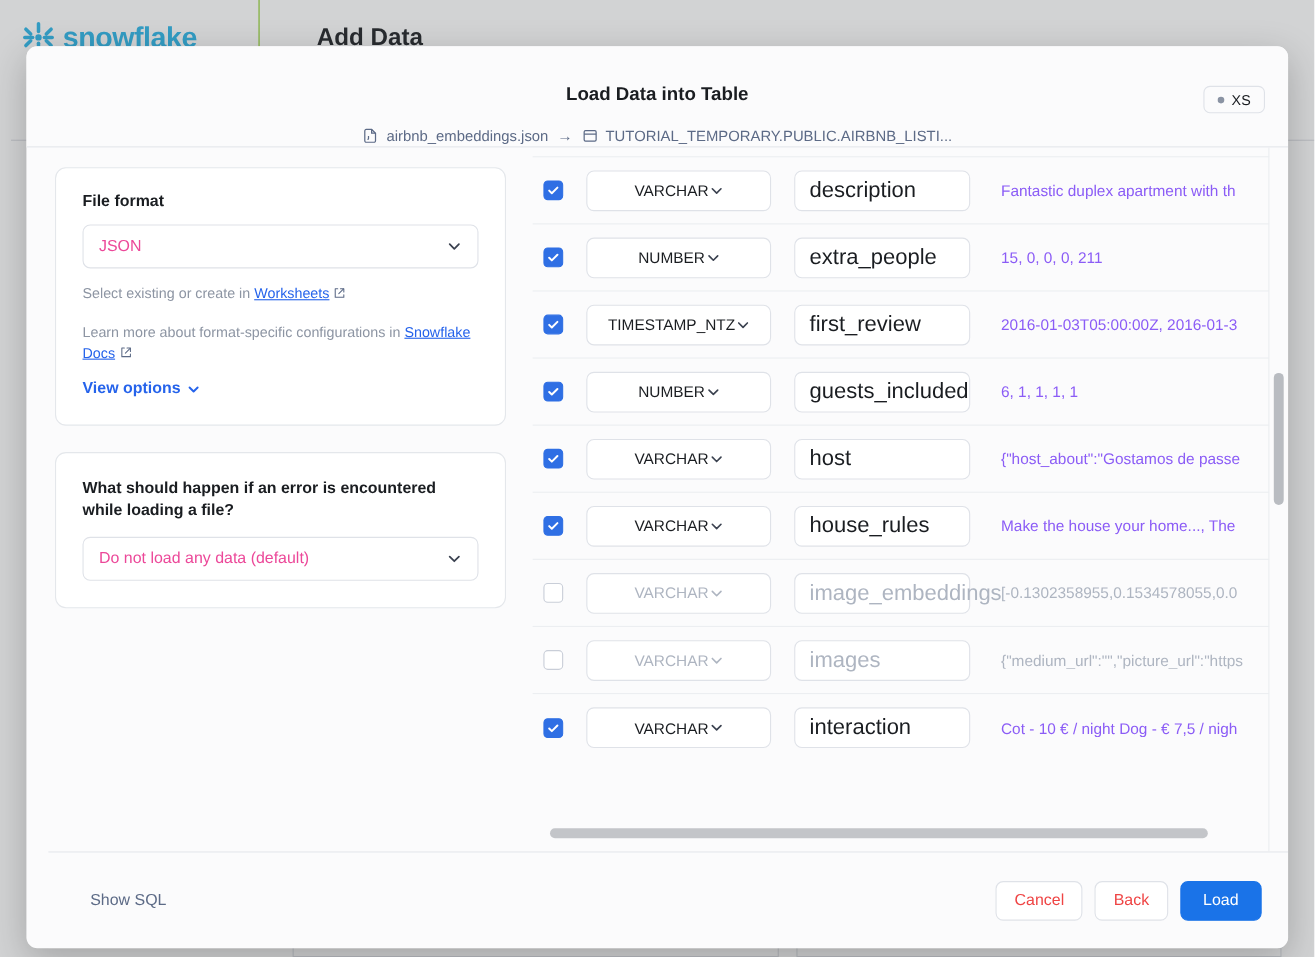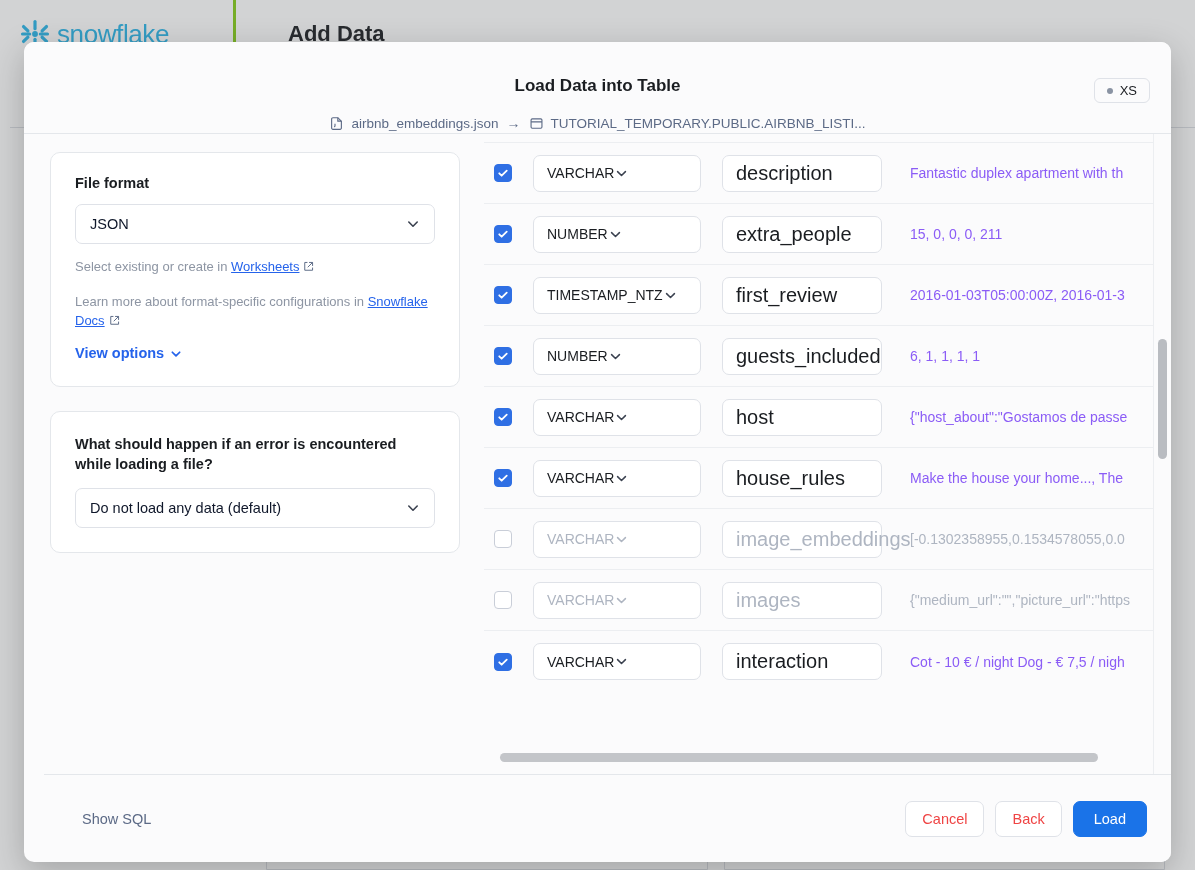--- a/index.html
+++ b/index.html
@@ -11,21 +11,21 @@
   body { position: relative; background: #ffffff; }
 
   
   .app-bg { position: absolute; inset: 0; background: #ffffff; }
   .app-topbar {
     position: absolute; top: 0; left: 0; right: 0; height: 68px;
     background: #ffffff; display: flex; align-items: center;
   }
   .app-logo-cell {
     width: 236px; height: 68px; display: flex; align-items: center;
-    padding-left: 20px; border-right: 3px solid #84cc16;
+    padding-left: 20px; border-right: 1px solid #84cc16; font-weight: bold;
   }
   .sf-logo { display: flex; align-items: center; gap: 7px; }
   .sf-mark { width: 30px; height: 30px; }
   .sf-word {
     font-size: 26px; color: #29b5e8; letter-spacing: -0.4px;
     font-family: "Liberation Sans", sans-serif;
   }
   .app-title {
     font-size: 22px; font-weight: bold; color: #1a1d21; padding-left: 52px;
   }
@@ -90,21 +90,21 @@
   }
   .card + .card { margin-top: 24px; }
   .card-label { font-size: 14.5px; font-weight: bold; color: #1a1d21; }
   .card-question {
     font-size: 14.5px; font-weight: bold; color: #1a1d21; line-height: 1.44;
   }
   .select {
     margin-top: 13px; height: 40px; border: 1px solid #dfe2e8;
     border-radius: 7px; background: #fff;
     display: flex; align-items: center; justify-content: space-between;
-    padding: 0 13px 0 14px; font-size: 14.5px; color: #0f172a;
+    padding: 0 13px 0 14px; font-size: 14.5px; color: #ec4899;
   }
   .chev { color: #3b4250; display: flex; }
   .hint {
     margin-top: 13px; font-size: 13px; color: #8d95a3; line-height: 1.5;
   }
   .hint a { color: #2563eb; text-decoration: underline; }
   .ext { display: inline-block; vertical-align: -2px; margin-left: 3px; }
   .view-options {
     margin-top: 12px; display: inline-flex; align-items: flex-end; gap: 5px;
     color: #2563eb; font-size: 14.5px; font-weight: bold; cursor: pointer;
@@ -130,21 +130,21 @@
     width: 18px; height: 18px; flex: none; border-radius: 4px;
     margin-right: 21px; display: flex; align-items: center;
     justify-content: center;
   }
   .cb.on { background: #2f6fe4; border: 1px solid #2f6fe4; }
   .cb.off { background: #fff; border: 1px solid #c9ced8; }
   .cb svg { display: block; }
   .type-select {
     width: 168px; height: 37px; flex: none; border: 1px solid #dfe2e8;
     border-radius: 7px; background: #fff;
-    display: flex; align-items: center; justify-content: flex-start;
+    display: flex; align-items: center; justify-content: center;
     padding: 0 11px 0 13px; font-size: 14px; color: #1a1d21;
   }
   .name-input {
     width: 160px; height: 37px; flex: none; margin-left: 21px;
     border: 1px solid #dfe2e8; border-radius: 7px; background: #fff;
     display: flex; align-items: center; padding: 0 13px;
     font-size: 20px; color: #1a1d21;
   }
   .preview {
     margin-left: 28px; flex: 1; min-width: 0; font-size: 14px;

